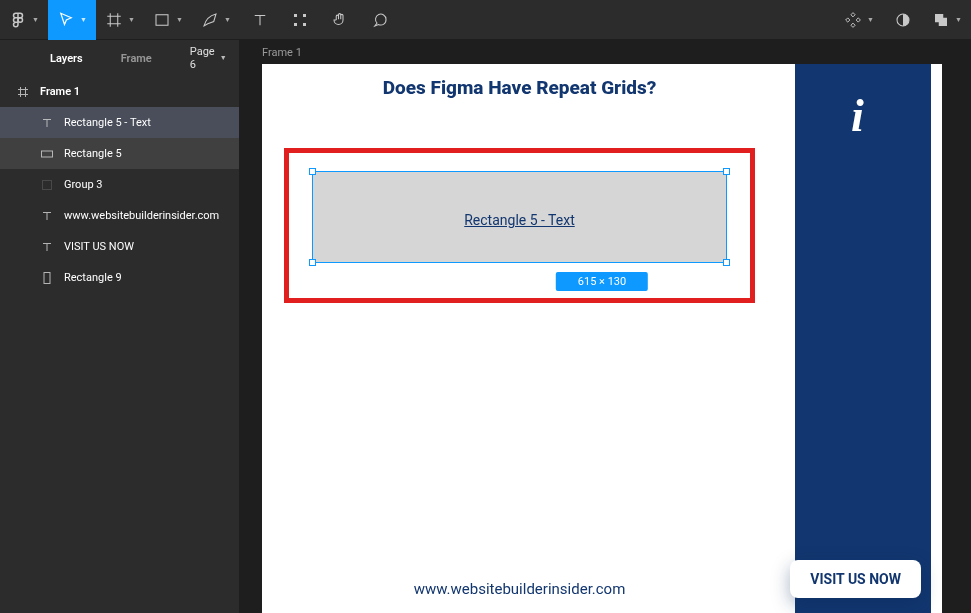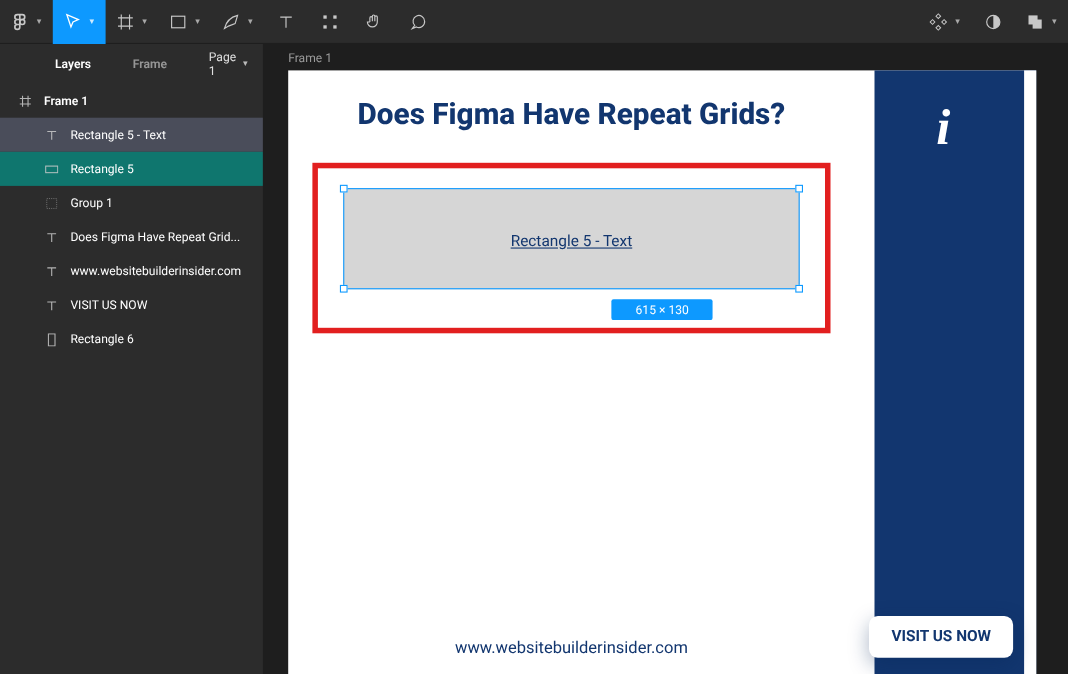--- a/index.html
+++ b/index.html
@@ -23,34 +23,34 @@
   .sb-tabs { display: flex; align-items: center; height: 36px; padding: 0 14px; gap: 24px; }
   .sb-search { width: 14px; height: 14px; opacity: .55; margin-right: 12px; }
   .sb-tab { font-size: 11px; font-weight: 600; margin-right: 14px; opacity: .5; cursor: pointer; }
   .sb-tab.active { opacity: 1; }
   .sb-page { margin-left: auto; font-size: 11px; opacity: .85; display: flex; align-items: center; cursor: pointer; }
 
   .layers { flex: 1; overflow: hidden; }
   .layer-row { height: 31px; display: flex; align-items: center; font-size: 11px; cursor: pointer; }
   .layer-row .li-icon { width: 14px; height: 14px; margin-right: 10px; display:flex;align-items:center;justify-content:center; opacity:.85;}
   .layer-row.sel-light { background: #4a4d5a; }
-  .layer-row.sel-dark  { background: #0f766e; }
+  .layer-row.sel-dark  { background: #404040; }
   .layer-row.framebold { font-weight:600; }
 
   
   .canvas-area { flex: 1; background: #1e1e1e; position: relative; } 
   .canvas-inner { position:absolute; inset:0; }
   .frame-name { position:absolute; left:22px; top:6px; color:#9a9a9a; font-size:11px;}
 
   
   .artboard { position: absolute; left: 22px; top: 24px; width: 680px; height: 566px; background: #fff; }
   
   .blue-side { position:absolute; right:0; top:0; width:147px; height:100%; background:#12366f; border-right: 11px solid #fff; }
   .blue-side .i-mark { position:absolute; top:25px; left:0; right:11px; text-align:center; color:#fff; font-size:46px; font-weight:800; font-style: italic;  font-family: Georgia, 'Times New Roman', serif;}
-  .headline { position:absolute; top:24px; left:0; width:515px; text-align:center; color:#12366f; font-size:27px; font-weight:800; }
+  .headline { position:absolute; top:12px; left:0; width:515px; text-align:center; color:#12366f; font-size:19px; font-weight:800; }
   .footer-link { position:absolute; bottom:32px; left:0; width:515px; text-align:center; color:#12366f; font-size:15px; }
 
   
   .red-box { position:absolute; left:22px; top:84px; width:471px; height:155px; border:5px solid #e21f1f; }
 
   
   .sel-rect { position:absolute; left:50px; top:107px; width:415px; height:92px; background:#d6d6d6; border:1px solid #0d99ff; }
   .sel-rect .handle { position:absolute; width:7px; height:7px; background:#fff; border:1px solid #0d99ff; }
   .sel-rect .h-tl{ left:-4px; top:-4px;} .sel-rect .h-tr{ right:-4px; top:-4px;} .sel-rect .h-bl{ left:-4px; bottom:-4px;} .sel-rect .h-br{ right:-4px; bottom:-4px;}
   .sel-rect .rename { position:absolute; left:0; right:0; top:40px; text-align:center; color:#12366f; font-size:14px; text-decoration: underline; }
@@ -154,21 +154,21 @@
 
   <div class="sidebar">
     <div class="sb-tabs">
       <svg class="sb-search" viewBox="0 0 24 24">
           <circle cx="10" cy="10" r="6" fill="none" stroke="#aaa" stroke-width="2"></circle>
           <line x1="15" y1="15" x2="20" y2="20" stroke="#aaa" stroke-width="2"></line>
         </svg>
       <span class="sb-tab active">Layers</span>
       <span class="sb-tab">Frame</span>
       <span class="sb-page">
-          <span>Page 1</span>
+          <span>Page 6</span>
           <span class="tb-chevron">▼</span>
         </span>
     </div>
     <div class="layers" id="layers-list">
         <div class="layer-row framebold">
           <span style="display: inline-block; width: 16px;"></span>
           <span class="li-icon">
             <svg width="12" height="12" viewBox="0 0 24 24">
               <path stroke="#ccc" stroke-width="2" d="M7 2v20M17 2v20M2 7h20M2 17h20"></path>
             </svg>
@@ -193,30 +193,21 @@
           </span>
           <span>Rectangle 5</span>
         </div>
         <div class="layer-row">
           <span style="display: inline-block; width: 40px;"></span>
           <span class="li-icon">
             <svg width="12" height="12" viewBox="0 0 24 24">
               <rect x="3" y="3" width="18" height="18" fill="none" stroke="#888" stroke-width="1.5" stroke-dasharray="2 2"></rect>
             </svg>
           </span>
-          <span>Group 1</span>
-        </div>
-        <div class="layer-row">
-          <span style="display: inline-block; width: 40px;"></span>
-          <span class="li-icon">
-            <svg width="12" height="12" viewBox="0 0 24 24">
-              <path stroke="#ccc" stroke-width="2" d="M4 5h16M12 5v15"></path>
-            </svg>
-          </span>
-          <span>Does Figma Have Repeat Grid...</span>
+          <span>Group 3</span>
         </div>
         <div class="layer-row">
           <span style="display: inline-block; width: 40px;"></span>
           <span class="li-icon">
             <svg width="12" height="12" viewBox="0 0 24 24">
               <path stroke="#ccc" stroke-width="2" d="M4 5h16M12 5v15"></path>
             </svg>
           </span>
           <span>www.websitebuilderinsider.com</span>
         </div>
@@ -229,21 +220,21 @@
           </span>
           <span>VISIT US NOW</span>
         </div>
         <div class="layer-row">
           <span style="display: inline-block; width: 40px;"></span>
           <span class="li-icon">
             <svg width="8" height="12" viewBox="0 0 14 24">
               <rect x="1" y="1" width="12" height="22" fill="none" stroke="#ccc" stroke-width="2"></rect>
             </svg>
           </span>
-          <span>Rectangle 6</span>
+          <span>Rectangle 9</span>
         </div>
       </div>
   </div>
 
   <div class="canvas-area">
     <div class="canvas-inner">
       <div class="frame-name">Frame 1</div>
       <div class="artboard">
         <div class="blue-side">
           <div class="i-mark">i</div>

